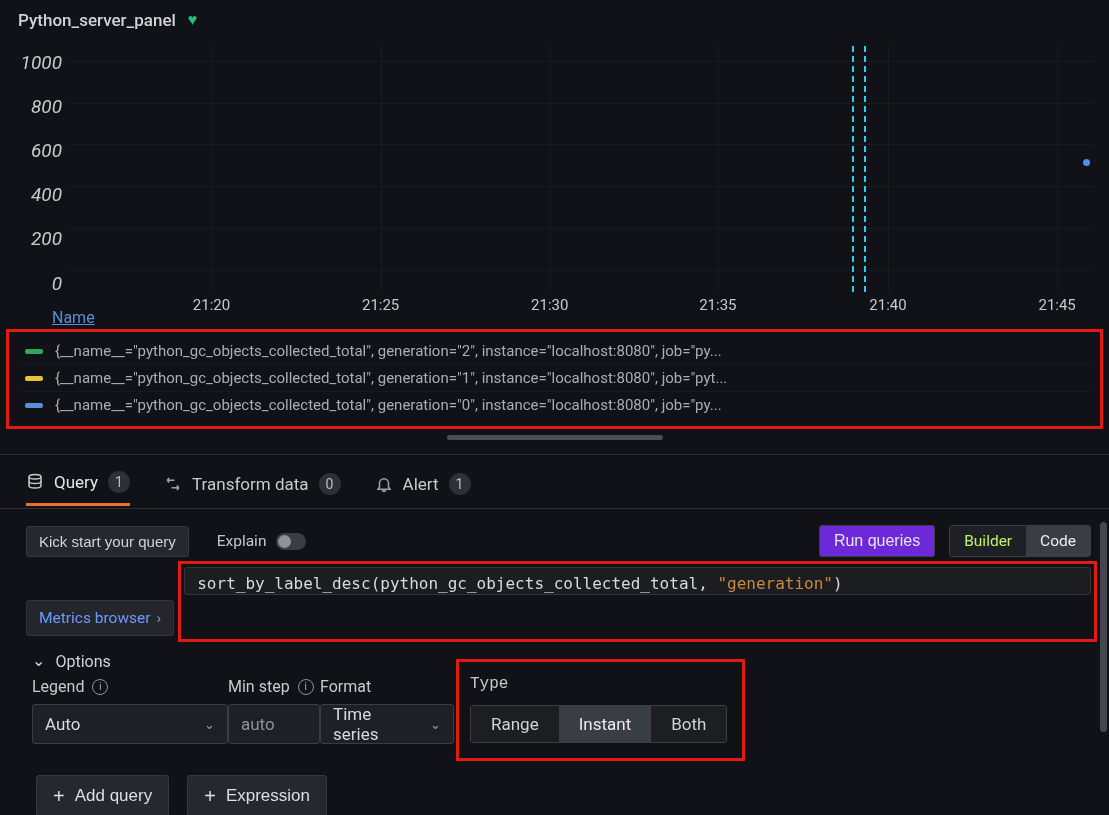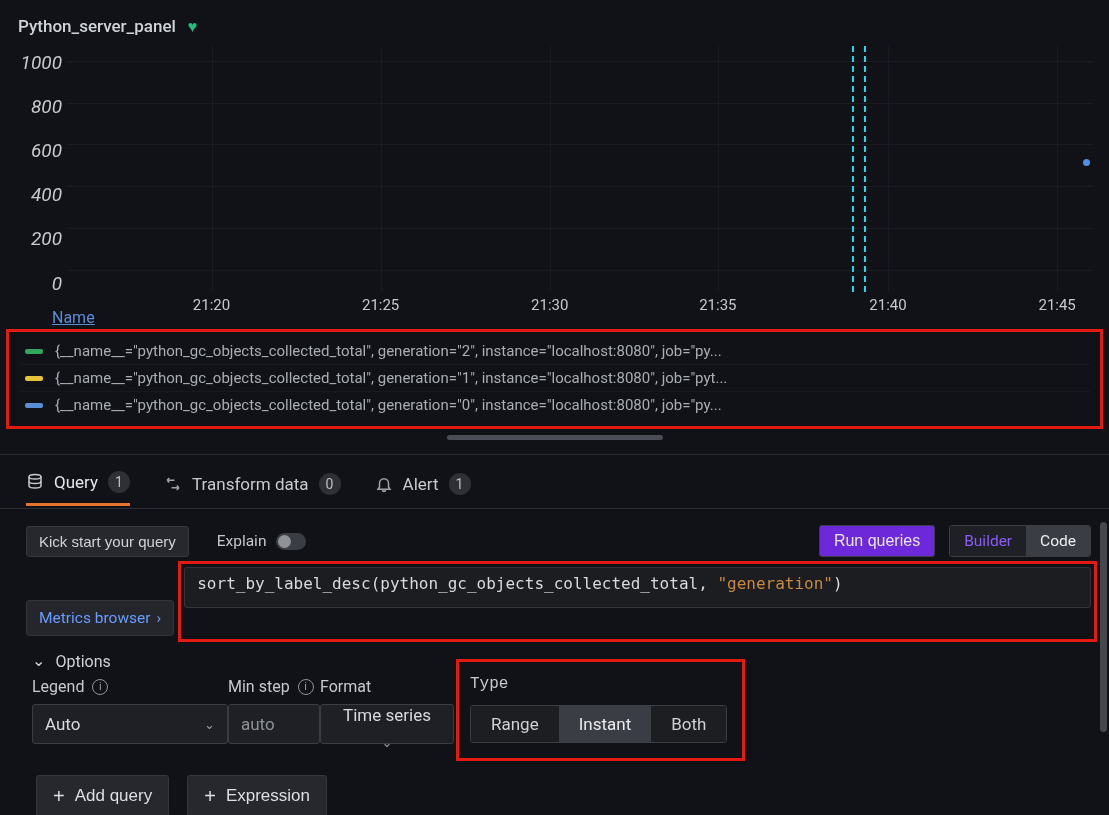--- a/index.html
+++ b/index.html
@@ -8,21 +8,21 @@
     width: 1109px; height: 815px;
     background: #111217;
     font-family: -apple-system, BlinkMacSystemFont, "Segoe UI", Roboto, Helvetica, Arial, sans-serif;
     color: #cccccc;
     overflow: hidden;
   }
   .panel { padding: 0 0 0 0; }
 
   
   .panel-header {
-    display: flex; align-items: flex-end; gap: 12px;
+    display: flex; align-items: flex-start; gap: 12px;
     padding: 10px 18px 6px 18px; height: 42px;
   }
   .panel-title { color: #d0d4d9; font-size: 17px; font-weight: 500; }
   .heart { color: #1ec27e; font-size: 16px; }
 
   
   .chart-wrap { position: relative; height: 260px; margin: 4px 10px 0 10px; }
   .y-axis { position: absolute; left: 0; top: 0; width: 58px; height: 260px; }
   .y-tick { position: absolute; right: 6px; font-size: 19px; color: #c7cacc; transform: translateY(-50%); font-style: italic; }
   .plot {
@@ -89,35 +89,35 @@
   .toggle {
     width:30px; height:17px; background:#3a3d43; border-radius:9px; position:relative;
   }
   .toggle .knob { position:absolute; left:2px; top:2px; width:13px; height:13px; background:#8f9297; border-radius:50%;}
   .spacer { flex:1 1 auto; }
   .runq {
     background:#6d28d9; color:#e6e7ea; border:1px solid #3d3f45; border-radius:3px;
     font-size:16px; padding:6px 14px; cursor:pointer;
   }
   .pillgroup { display:flex; border:1px solid #3d3f45; border-radius:3px; margin-left:14px; overflow:hidden;}
-  .pill { padding:6px 14px; font-size:15.5px; color:#8b5cf6; cursor:pointer; background:#1e2025;}
+  .pill { padding:6px 14px; font-size:15.5px; color:#bef264; cursor:pointer; background:#1e2025;}
   .pill.sel { background:#3a3d43; color:#eceef1; }
 
   
   .queryline { display:flex; align-items:stretch; gap:10px; margin-top:10px;}
   .metrics-browser {
     background:#24262b; color:#6a9bff; border:1px solid #33353a; border-radius:3px;
     padding:8px 12px; font-size:15.5px; display:flex; align-items:center; gap:6px; cursor:pointer;
     flex: 0 0 auto;
     margin-top: 33px;
   }
   .query-box-wrap { flex:1 1 auto; position:relative;}
   .query-red { position:absolute; inset:-6px -6px -6px -6px; border:3px solid #e11a12; pointer-events:none;}
   .query-input {
-    width:100%; height:41px; background:#1b1d21; color:#d8dadf; border:1px solid #33353a; border-radius:3px;
+    width:100%; height:28px; background:#1b1d21; color:#d8dadf; border:1px solid #33353a; border-radius:3px;
     font-family: ui-monospace, SFMono-Regular, Menlo, Consolas, monospace; font-size:16px;
     padding: 6px 12px;
   }
   .tok-str { color:#c98a3f; }
 
   
   .options-hdr { display:flex; align-items:center; gap:10px; color:#cfd2d6; font-size:16px; margin:16px 0 6px 6px; cursor:pointer;}
   .caret-down { display:inline-block; transform: translateY(-1px); }
   .opts { display:flex; align-items:flex-start; margin-left:6px; }
   .optcol { display:flex; flex-direction:column; gap:8px;}
@@ -125,21 +125,21 @@
   .info { width:16px; height:16px; border:1px solid #8f9297; border-radius:50%; display:inline-flex; align-items:center; justify-content:center; font-size:11px; color:#9a9ea3;}
   .select, .textin {
     background:#1e2025; color:#d8dadf; border:1px solid #3a3d43; border-radius:3px;
     height:40px; font-size:17px; padding:0 12px; display:flex; align-items:center; gap:10px;
     justify-content:space-between;
   }
   .select { width:196px; cursor:pointer;}
   .textin { width:92px; }
   .textin.placeholder { color:#8f9297; }
   .chev { color:#9a9ea3; font-size:13px;}
-  .format-sel { width:134px;flex-direction:column; }
+  .format-sel { width:134px; }
 
   .type-wrap { position:relative; padding: 0 28px 14px 16px; }
   .type-red { position:absolute; left:2px; right:10px; top:-18px; bottom:-4px; border:3px solid #e11a12; pointer-events:none;}
   .type-group {
     display:flex; border:1px solid #3a3d43; border-radius:3px; overflow:hidden;
   }
   .type-btn { padding:8px 20px; font-size:17px; color:#cfd2d6; cursor:pointer; background:#1c1e22; }
   .type-btn.sel { background:#3a3d43; color:#eaeaef; }
 
   

